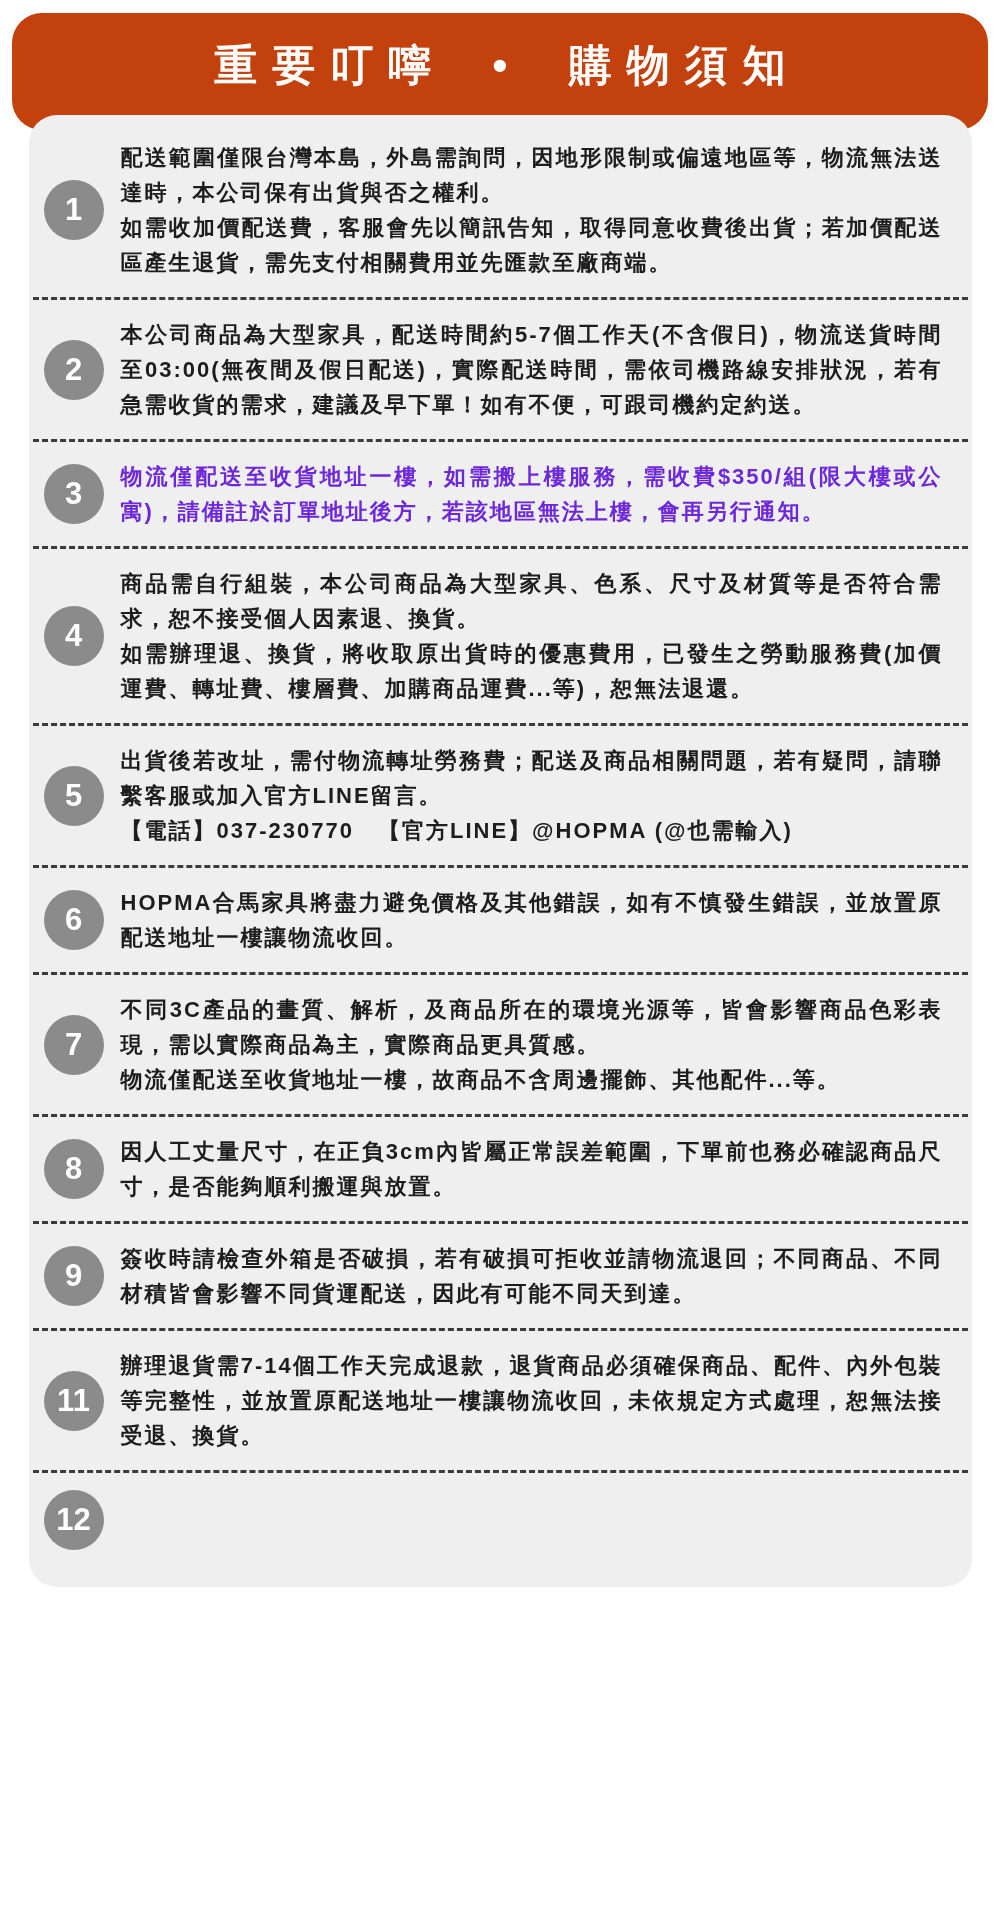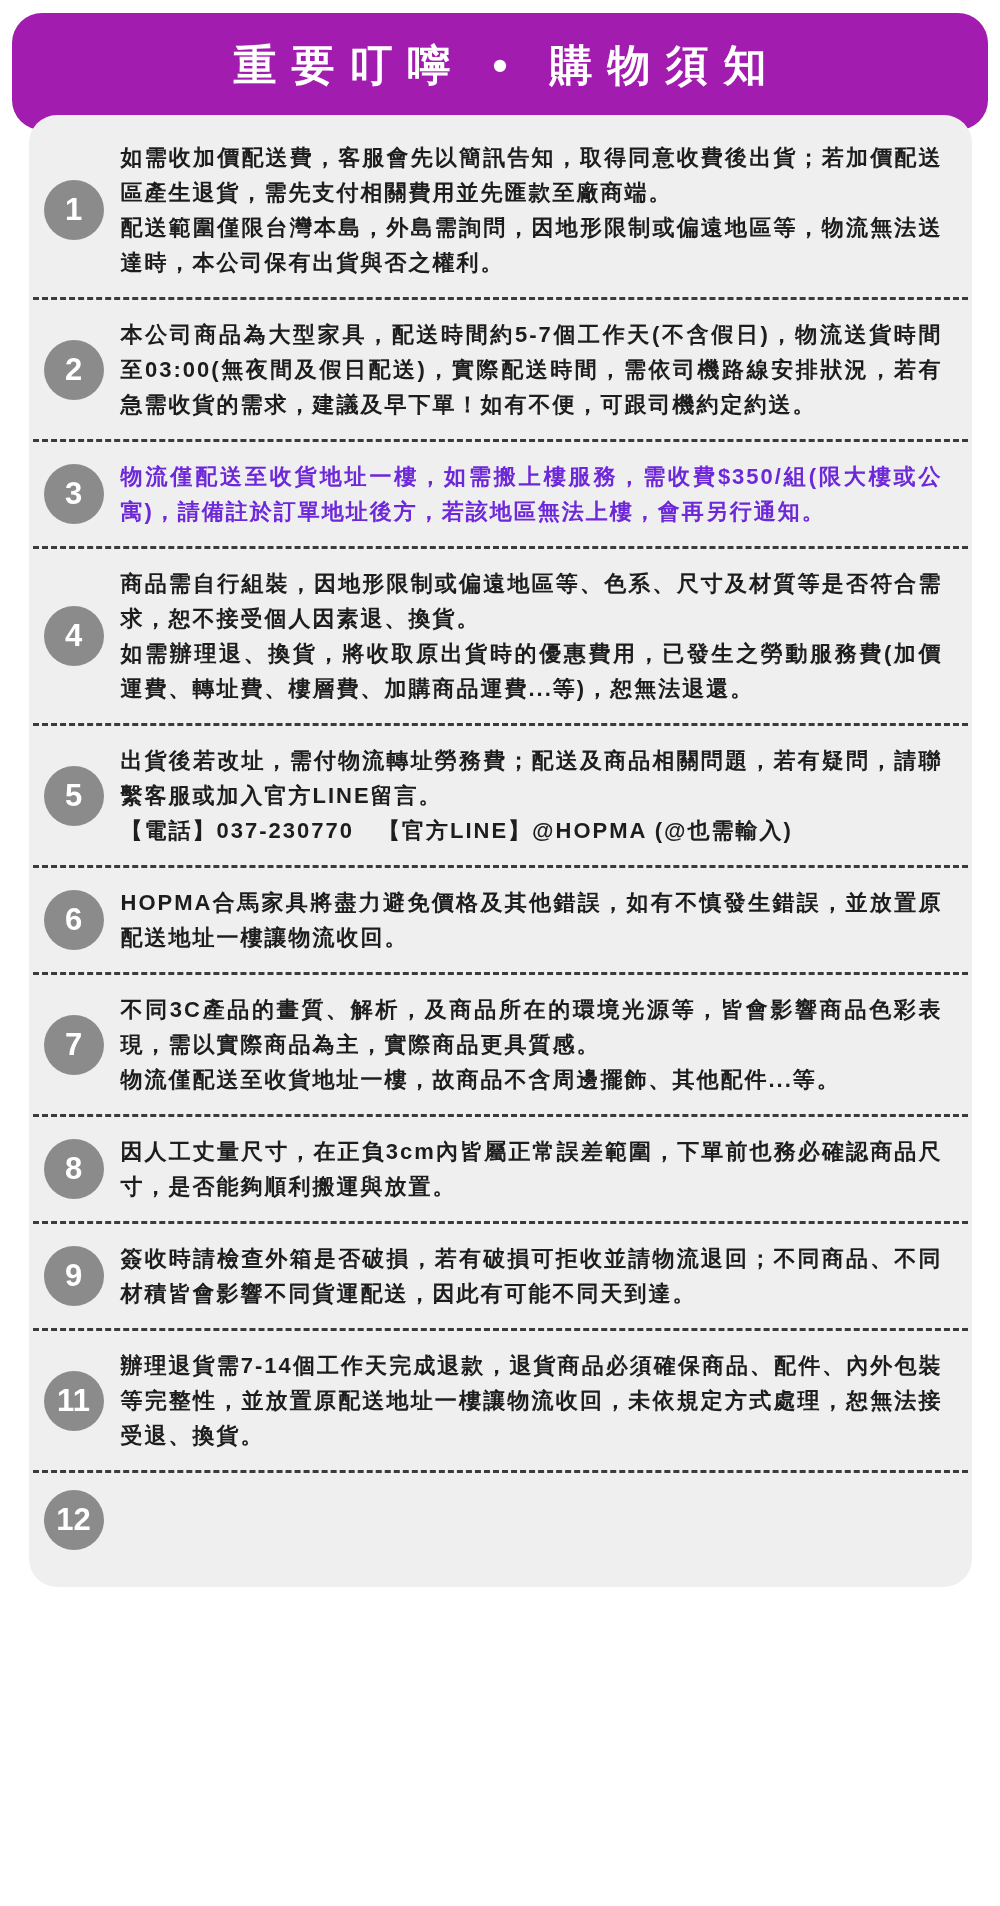--- a/index.html
+++ b/index.html
@@ -11,25 +11,26 @@
   .page {
     width: 1000px;
     min-height: 1906px;
     box-sizing: border-box;
     background: #ffffff;
     padding-top: 13px;
   }
   .banner {
     margin: 0 12px;
     height: 117px;
-    background: #a21caf;
+    background: #c2410c;
     border-radius: 30px;
     box-sizing: border-box;
     text-align: center;
     padding-top: 24px;
+    font-family: Liberation Mono, monospace;
   }
   .banner-title {
     color: #ffffff;
     font-size: 43px;
     font-weight: bold;
     letter-spacing: 15px;
     white-space: nowrap;
     text-indent: 15px;
   }
   .card {
@@ -83,22 +84,22 @@
   <div class="banner">
     <div class="banner-title">重要叮嚀 • 購物須知</div>
   </div>
 
   <div class="card" id="notice-card">
     <div class="item">
       <div class="badge">
         <span>1</span>
       </div>
       <div class="text">
+          <p>配送範圍僅限台灣本島，外島需詢問，因地形限制或偏遠地區等，物流無法送達時，本公司保有出貨與否之權利。</p>
           <p>如需收加價配送費，客服會先以簡訊告知，取得同意收費後出貨；若加價配送區產生退貨，需先支付相關費用並先匯款至廠商端。</p>
-          <p>配送範圍僅限台灣本島，外島需詢問，因地形限制或偏遠地區等，物流無法送達時，本公司保有出貨與否之權利。</p>
         </div>
     </div>
 
     <div class="item">
       <div class="badge">
         <span>2</span>
       </div>
       <div class="text">
           <p>本公司商品為大型家具，配送時間約5-7個工作天(不含假日)，物流送貨時間至03:00(無夜間及假日配送)，實際配送時間，需依司機路線安排狀況，若有急需收貨的需求，建議及早下單！如有不便，可跟司機約定約送。</p>
         </div>
@@ -111,21 +112,21 @@
       <div class="text">
           <p>物流僅配送至收貨地址一樓，如需搬上樓服務，需收費$350/組(限大樓或公寓)，請備註於訂單地址後方，若該地區無法上樓，會再另行通知。</p>
         </div>
     </div>
 
     <div class="item">
       <div class="badge">
         <span>4</span>
       </div>
       <div class="text">
-          <p>商品需自行組裝，因地形限制或偏遠地區等、色系、尺寸及材質等是否符合需求，恕不接受個人因素退、換貨。</p>
+          <p>商品需自行組裝，本公司商品為大型家具、色系、尺寸及材質等是否符合需求，恕不接受個人因素退、換貨。</p>
           <p>如需辦理退、換貨，將收取原出貨時的優惠費用，已發生之勞動服務費(加價運費、轉址費、樓層費、加購商品運費...等)，恕無法退還。</p>
         </div>
     </div>
 
     <div class="item">
       <div class="badge">
         <span>5</span>
       </div>
       <div class="text">
           <p>出貨後若改址，需付物流轉址勞務費；配送及商品相關問題，若有疑問，請聯繫客服或加入官方LINE留言。</p>

